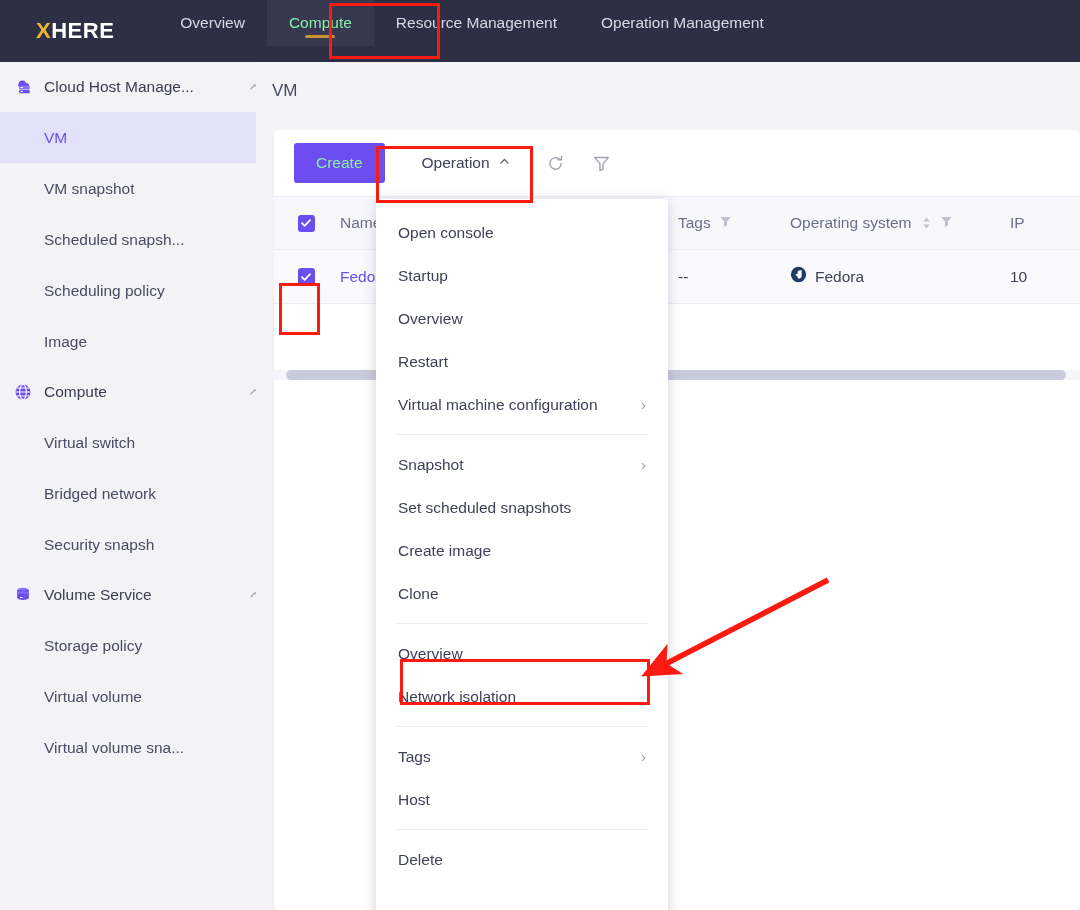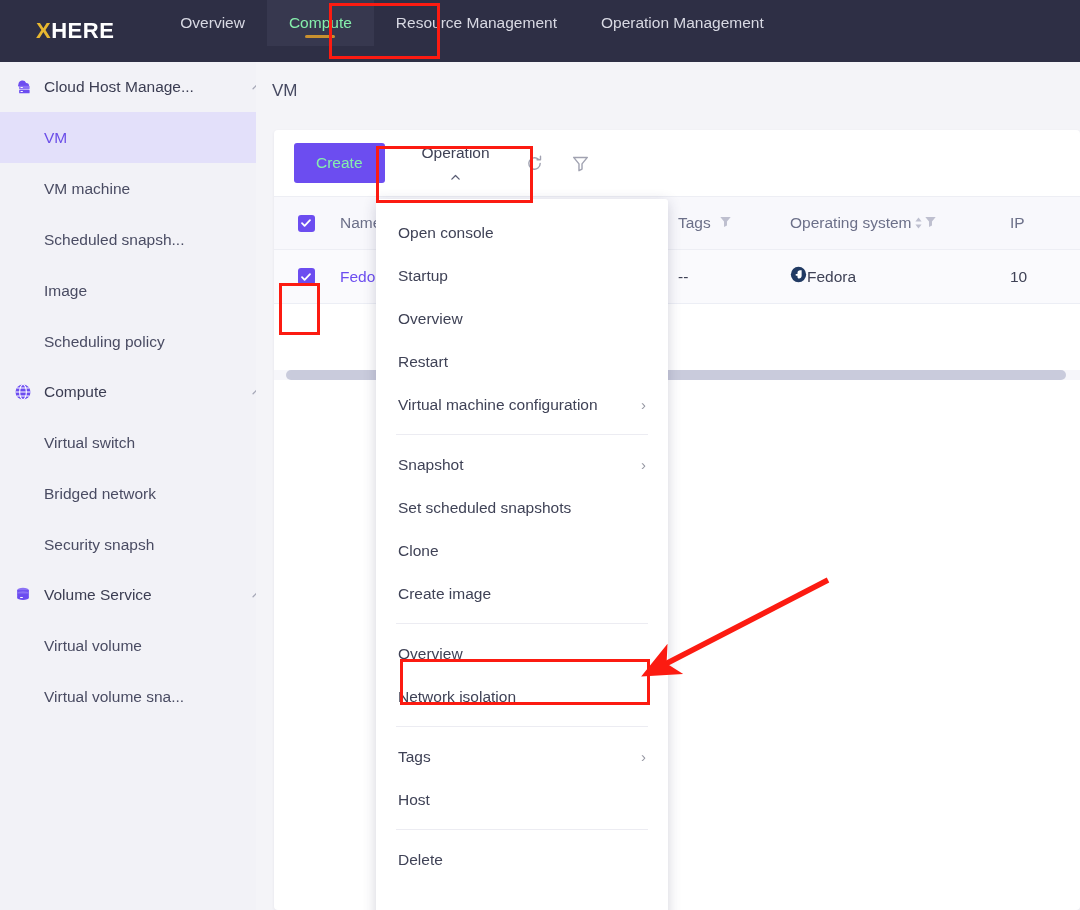--- a/index.html
+++ b/index.html
@@ -29,21 +29,21 @@
   }
   .navtab.active { color:#86efac; background:#37384f; }
   .navtab.active::after {
     content:""; position:absolute; bottom:8px; left:50%; transform:translateX(-50%);
     width:30px; height:3px; background:#c9912f; border-radius:2px;
   }
 
   
   .sidebar {
     position:absolute; left:0; top:62px; width:282px; height:848px;
-    background:#f2f2f7; border-right:4px solid #be185d;
+    background:#f2f2f7; border-right:6px solid #be185d;
   }
   .side-group {
     display:flex; align-items:center; height:50px; padding:0 14px 0 12px;
     color:#3b3d52; font-size:15.5px; cursor:pointer;
   }
   .side-group .gicon {
     width:22px; height:22px; margin-right:10px; flex:0 0 22px;
     display:flex; align-items:center; justify-content:center;
   }
   .side-group .glabel {
@@ -79,21 +79,20 @@
   .btn-create {
     background:#6c4df0; color:#86efac; border:none; border-radius:3px;
     height:40px; padding:0 22px; font-size:15.5px; cursor:pointer;
     font-family:"Liberation Sans", sans-serif;
   }
   .btn-operation {
     background:#fff; color:#3f4256; border:1px solid #fff; border-radius:3px;
     height:40px; padding:0 14px; font-size:15.5px; cursor:pointer;
     margin-left:22px; display:flex; align-items:center; gap:8px;
     font-family:"Liberation Sans", sans-serif;
-    flex-direction:column;
   }
   .icon-btn {
     width:32px; height:32px; margin-left:14px; display:flex;
     align-items:center; justify-content:center; cursor:pointer; opacity:.6;
   }
 
   
   .tbl { position:absolute; left:0; top:66px; width:806px; }
   .thead {
     display:flex; align-items:center; height:54px;
@@ -101,21 +100,21 @@
     color:#6c7089; font-size:15.5px;
   }
   .trow {
     display:flex; align-items:center; height:54px;
     border-bottom:1px solid #eceef5; color:#3f4256; font-size:15.5px;
     background:#fafafd;
   }
   .cell-check { width:64px; display:flex; align-items:center; justify-content:center; }
   .cell-name  { width:340px; padding-left:2px; }
   .cell-tags  { width:112px; display:flex; align-items:center; gap:8px; }
-  .cell-os    { width:220px; display:flex; align-items:center; gap:0; }
+  .cell-os    { width:220px; display:flex; align-items:center; gap:8px; }
   .cell-ip    { width:70px; overflow:hidden; white-space:nowrap; }
   .link { color:#6c4df0; }
   .sortico { display:inline-flex; flex-direction:column; gap:1px; opacity:.55; margin-left:2px;}
   .funnel { opacity:.55; }
   .cbox {
     width:17px; height:17px; border-radius:3px; background:#6c4df0;
     display:flex; align-items:center; justify-content:center;
   }
   .cbox svg { display:block; }
   .hscroll {
@@ -192,30 +191,30 @@
       <span class="chev">
         <svg width="14" height="14" viewBox="0 0 16 16">
             <path d="M3.5 10L8 5.5 12.5 10" fill="none" stroke="#6b6e86" stroke-width="1.5" stroke-linecap="round" stroke-linejoin="round"></path>
           </svg>
       </span>
     </div>
     <div class="side-item active">
       <span class="ilabel">VM</span>
     </div>
     <div class="side-item">
-      <span class="ilabel">VM machine</span>
+      <span class="ilabel">VM snapshot</span>
     </div>
     <div class="side-item">
       <span class="ilabel">Scheduled snapsh...</span>
     </div>
     <div class="side-item">
+      <span class="ilabel">Scheduling policy</span>
+    </div>
+    <div class="side-item">
       <span class="ilabel">Image</span>
-    </div>
-    <div class="side-item">
-      <span class="ilabel">Scheduling policy</span>
     </div>
 
     <div class="side-group">
       <span class="gicon">
         <svg width="20" height="20" viewBox="0 0 24 24">
           <circle cx="12" cy="12" r="9" fill="#6c4df0"></circle>
           <ellipse cx="12" cy="12" rx="4" ry="9" fill="none" stroke="#ffffff" stroke-width="1.3"></ellipse>
           <path d="M3 12h18M4.6 7.2h14.8M4.6 16.8h14.8" stroke="#ffffff" stroke-width="1.3" fill="none"></path>
         </svg>
       </span>
@@ -246,20 +245,23 @@
           <ellipse cx="12" cy="15.2" rx="7" ry="2.8" fill="#6c4df0"></ellipse>
           <rect x="8.5" y="14.3" width="3.4" height="1.3" rx=".6" fill="#ffffff"></rect>
         </svg>
       </span>
       <span class="glabel">Volume Service</span>
       <span class="chev">
         <svg width="14" height="14" viewBox="0 0 16 16">
             <path d="M3.5 10L8 5.5 12.5 10" fill="none" stroke="#6b6e86" stroke-width="1.5" stroke-linecap="round" stroke-linejoin="round"></path>
           </svg>
       </span>
+    </div>
+    <div class="side-item">
+      <span class="ilabel">Storage policy</span>
     </div>
     <div class="side-item">
       <span class="ilabel">Virtual volume</span>
     </div>
     <div class="side-item">
       <span class="ilabel">Virtual volume sna...</span>
     </div>
   </div>
 
   <div class="breadcrumb">
@@ -385,24 +387,24 @@
     </div>
     <div class="msep"></div>
     <div class="mi">
       <span class="mlabel">Snapshot</span>
       <span class="submark">›</span>
     </div>
     <div class="mi">
       <span class="mlabel">Set scheduled snapshots</span>
     </div>
     <div class="mi">
+      <span class="mlabel">Create image</span>
+    </div>
+    <div class="mi">
       <span class="mlabel">Clone</span>
-    </div>
-    <div class="mi">
-      <span class="mlabel">Create image</span>
     </div>
     <div class="msep"></div>
     <div class="mi">
       <span class="mlabel">Overview</span>
     </div>
     <div class="mi">
       <span class="mlabel">Network isolation</span>
     </div>
     <div class="msep"></div>
     <div class="mi">

